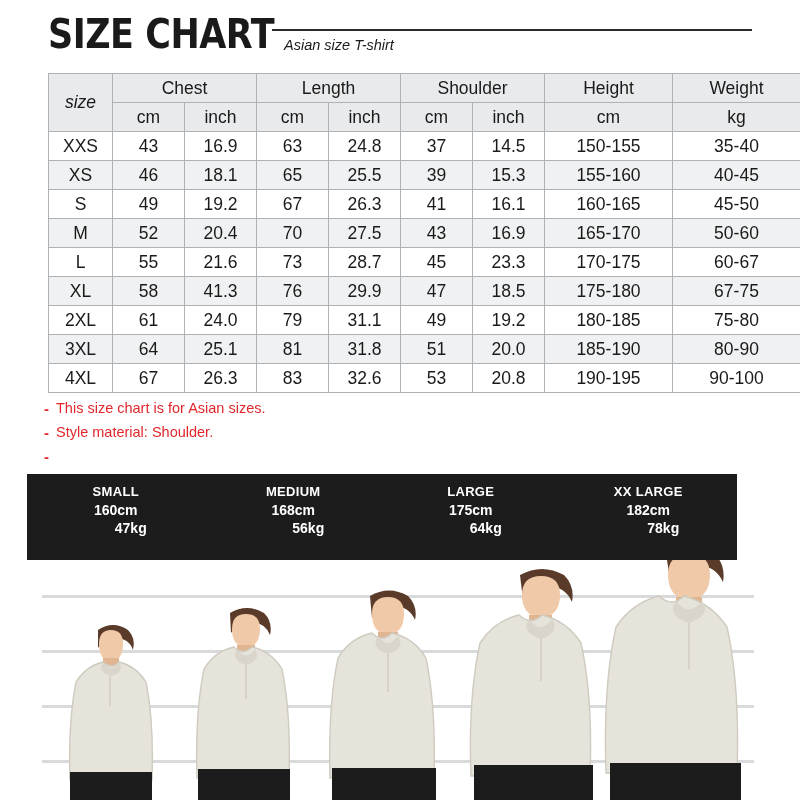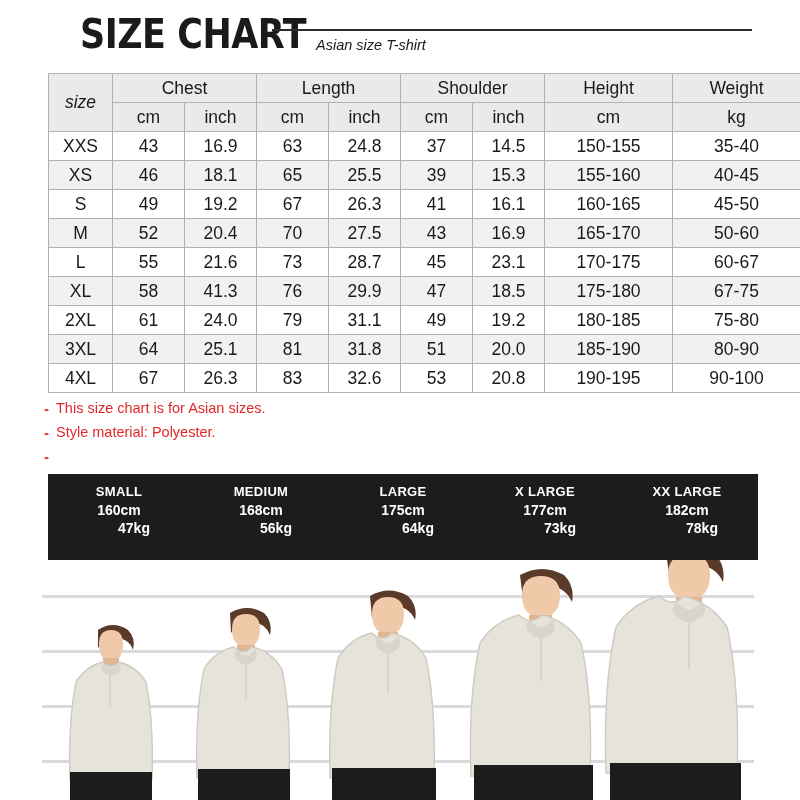--- a/index.html
+++ b/index.html
@@ -16,21 +16,20 @@
     background: #ffffff;
   }
 
   
   .header {
     position: absolute;
     left: 48px; top: 20px;
     display: flex;
     align-items: flex-end;
     gap: 10px;
-    margin-left: 32px;
   }
   .title {
     font-family: "DejaVu Sans", sans-serif;
     font-weight: bold;
     font-size: 35px;
     letter-spacing: -0.5px;
     color: #1a1a1a;
     line-height: 1;
     transform: scaleY(1.15);
     transform-origin: bottom left;
@@ -120,21 +119,21 @@
   }
   .note .txt {
     color: #e1272b;
     font-size: 14.5px;
     line-height: 17px;
   }
 
   
   .band {
     position: absolute;
-    left: 48px; top: 474px;
+    left: 27px; top: 474px;
     width: 710px; height: 98px;
     background: #1c1c1c;
     display: flex;
   }
   .band-cell {
     flex: 1 1 0;
     color: #ffffff;
     text-align: center;
     padding-top: 9px;
   }
@@ -265,21 +264,21 @@
             <td>165-170</td>
             <td>50-60</td>
           </tr>
           <tr>
             <td class="sizecol">L</td>
             <td>55</td>
             <td>21.6</td>
             <td>73</td>
             <td>28.7</td>
             <td>45</td>
-            <td>23.1</td>
+            <td>23.3</td>
             <td>170-175</td>
             <td>60-67</td>
           </tr>
           <tr>
             <td class="sizecol">XL</td>
             <td>58</td>
             <td>41.3</td>
             <td>76</td>
             <td>29.9</td>
             <td>47</td>
@@ -324,21 +323,21 @@
     </table>
   </div>
 
   <div class="notes" id="notes-list">
       <div class="note">
         <span class="dash">-</span>
         <span class="txt">This size chart is for Asian sizes.</span>
       </div>
       <div class="note">
         <span class="dash">-</span>
-        <span class="txt">Style material: Polyester.</span>
+        <span class="txt">Style material: Shoulder.</span>
       </div>
       <div class="note">
         <span class="dash">-</span>
       </div>
     </div>
 
   <div class="band" id="size-band">
       <div class="band-cell">
         <div class="bl">SMALL</div>
         <div class="bh">160cm</div>
@@ -346,25 +345,20 @@
       </div>
       <div class="band-cell">
         <div class="bl">MEDIUM</div>
         <div class="bh">168cm</div>
         <div class="bw">56kg</div>
       </div>
       <div class="band-cell">
         <div class="bl">LARGE</div>
         <div class="bh">175cm</div>
         <div class="bw">64kg</div>
-      </div>
-      <div class="band-cell">
-        <div class="bl">X LARGE</div>
-        <div class="bh">177cm</div>
-        <div class="bw">73kg</div>
       </div>
       <div class="band-cell">
         <div class="bl">XX LARGE</div>
         <div class="bh">182cm</div>
         <div class="bw">78kg</div>
       </div>
     </div>
 
   <div class="figures">
     <div class="hline" style="top:35px"></div>

